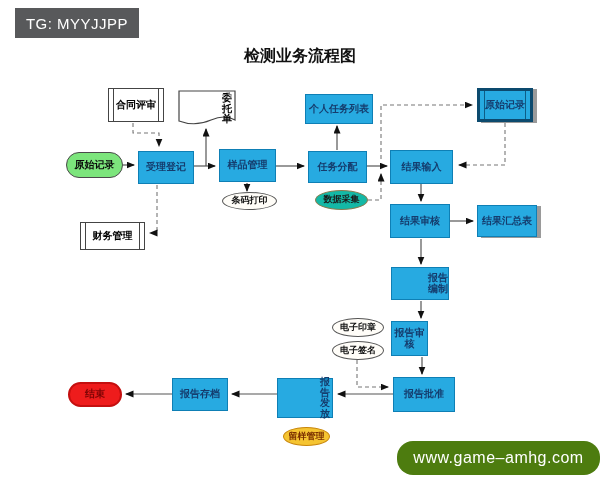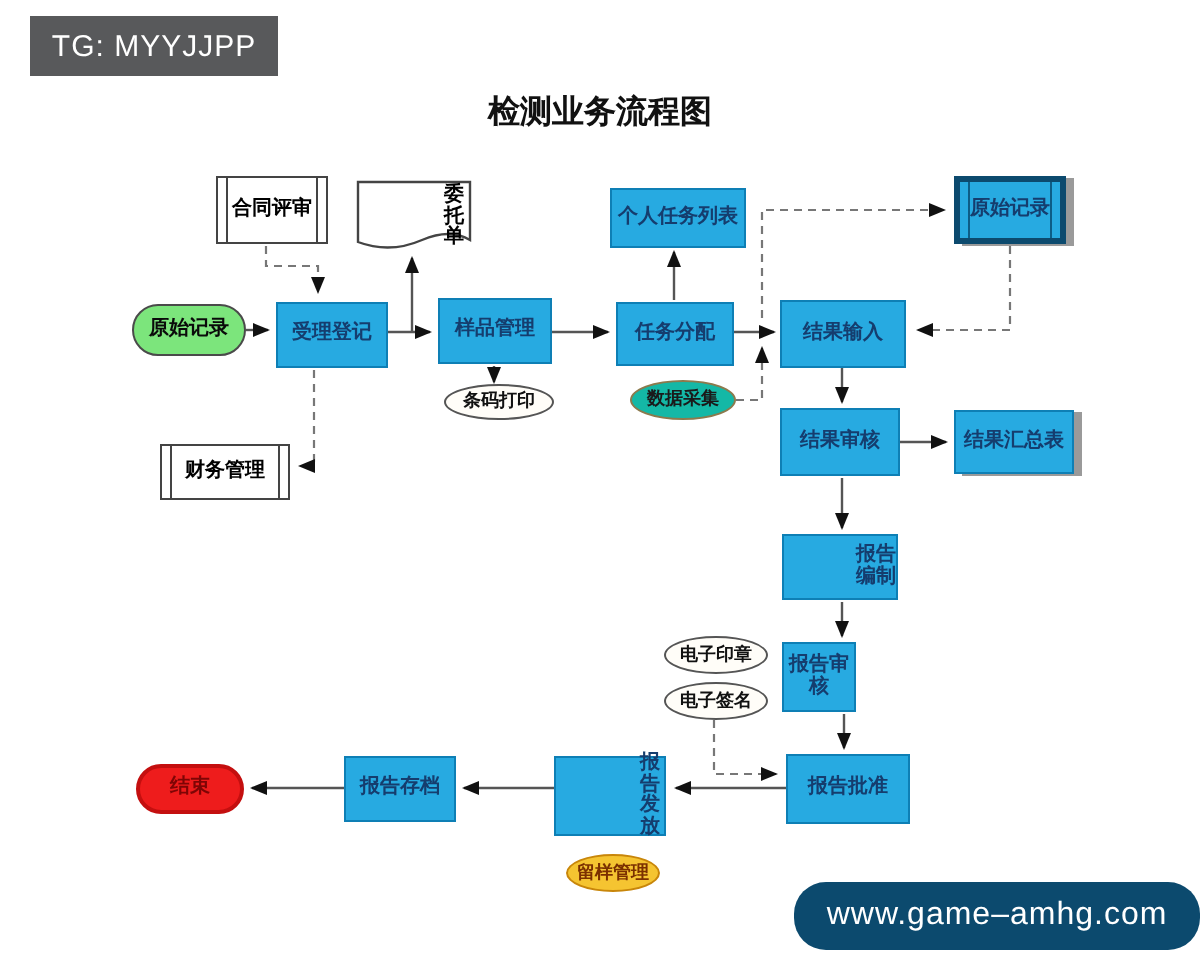--- a/index.html
+++ b/index.html
@@ -5,21 +5,21 @@
   html,body{margin:0;padding:0;background:#ffffff;}
   .canvas{
     position:relative;width:600px;height:480px;background:#ffffff;overflow:hidden;
     font-family:"Liberation Sans",sans-serif;
   }
   .badge{
     position:absolute;color:#ffffff;font-size:15px;letter-spacing:.5px;
     display:flex;align-items:center;justify-content:center;
   }
   .badge.tl{left:15px;top:8px;width:124px;height:30px;background:#58595b;}
-  .badge.br{left:397px;top:441px;width:203px;height:34px;background:#0c4a6e;font-size:16px;border-radius:16px;}
+  .badge.br{left:397px;top:441px;width:203px;height:34px;background:#4d7c0f;font-size:16px;border-radius:16px;}
   .title{
     position:absolute;left:0;top:46px;width:600px;text-align:center;
     font-family:"Liberation Serif",serif;font-weight:bold;font-size:16px;color:#111;
   }
   .wires{position:absolute;left:0;top:0;width:600px;height:480px;}
   .node{
     position:absolute;display:flex;align-items:center;justify-content:center;
     text-align:center;font-weight:bold;font-size:10px;line-height:1.05;
     box-sizing:border-box;color:#000;
   }

